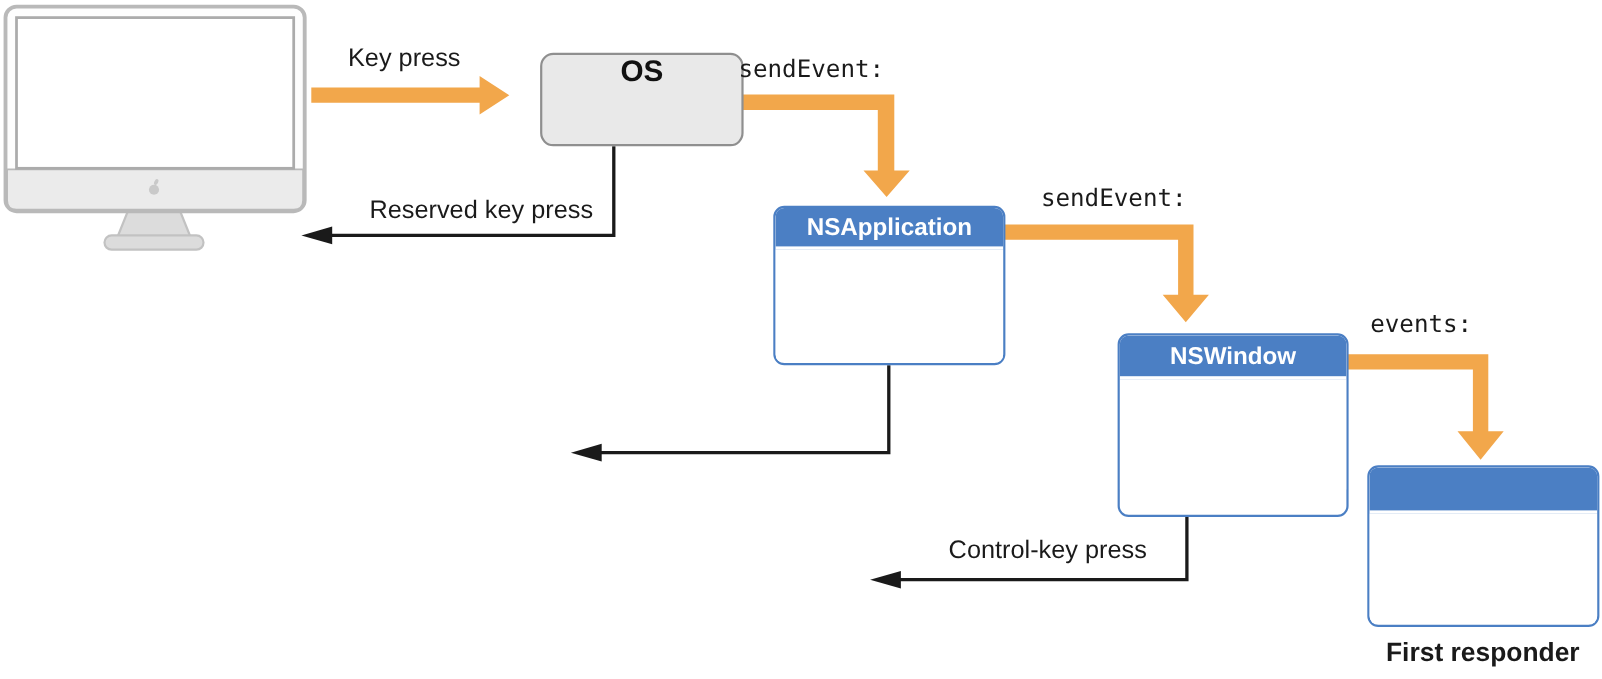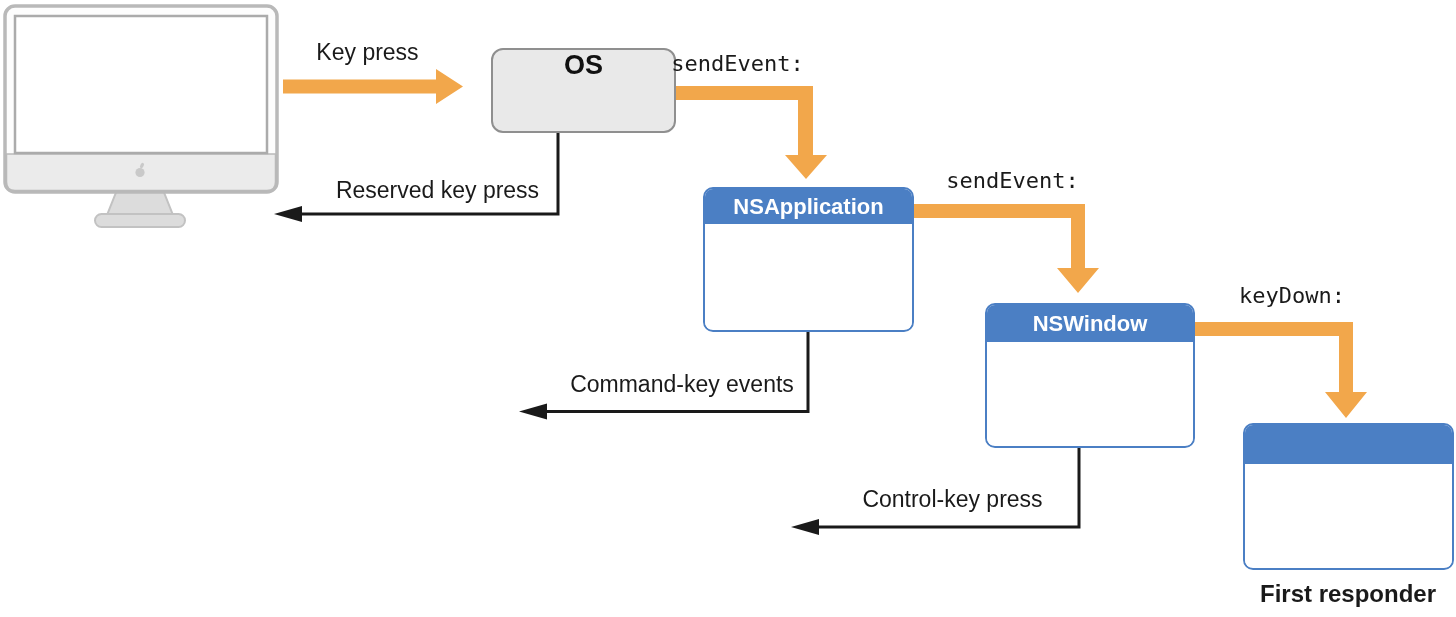--- a/index.html
+++ b/index.html
@@ -97,21 +97,21 @@
     <span>OS</span>
   </div>
 
   <div class="classbox" style="left:703px;top:187px;width:211px;height:145px">
     <div class="classbox-header" style="height:35px">
       <span>NSApplication</span>
     </div>
     <div class="classbox-body" style="height:102px"></div>
   </div>
 
-  <div class="classbox" style="left:985px;top:303px;width:210px;height:145px">
+  <div class="classbox" style="left:1016px;top:303px;width:210px;height:167px">
     <div class="classbox-header" style="height:37px">
       <span>NSWindow</span>
     </div>
     <div class="classbox-body" style="height:100px"></div>
   </div>
 
   <div class="classbox" style="left:1243px;top:423px;width:211px;height:147px">
     <div class="classbox-header" style="height:39px">
       <span></span>
     </div>
@@ -121,19 +121,18 @@
   <div class="caption">First responder</div>
 
   <div class="lbl" style="left:286px;top:40px;width:163px">Key press</div>
 
   <div class="lbl mono" style="left:650px;top:52px;width:175px">sendEvent:</div>
 
   <div class="lbl" style="left:310px;top:178px;width:255px">Reserved key press</div>
 
   <div class="lbl mono" style="left:930px;top:169px;width:165px">sendEvent:</div>
 
-  <div class="lbl" style="left:548px;top:372px;width:268px">Command-key events</div>
 
-  <div class="lbl mono" style="left:1222px;top:284px;width:140px">keyDown:</div>
+  <div class="lbl mono" style="left:1222px;top:284px;width:140px">events:</div>
 
   <div class="lbl" style="left:835px;top:487px;width:235px">Control-key press</div>
 
 </div>
 
 </body></html>

